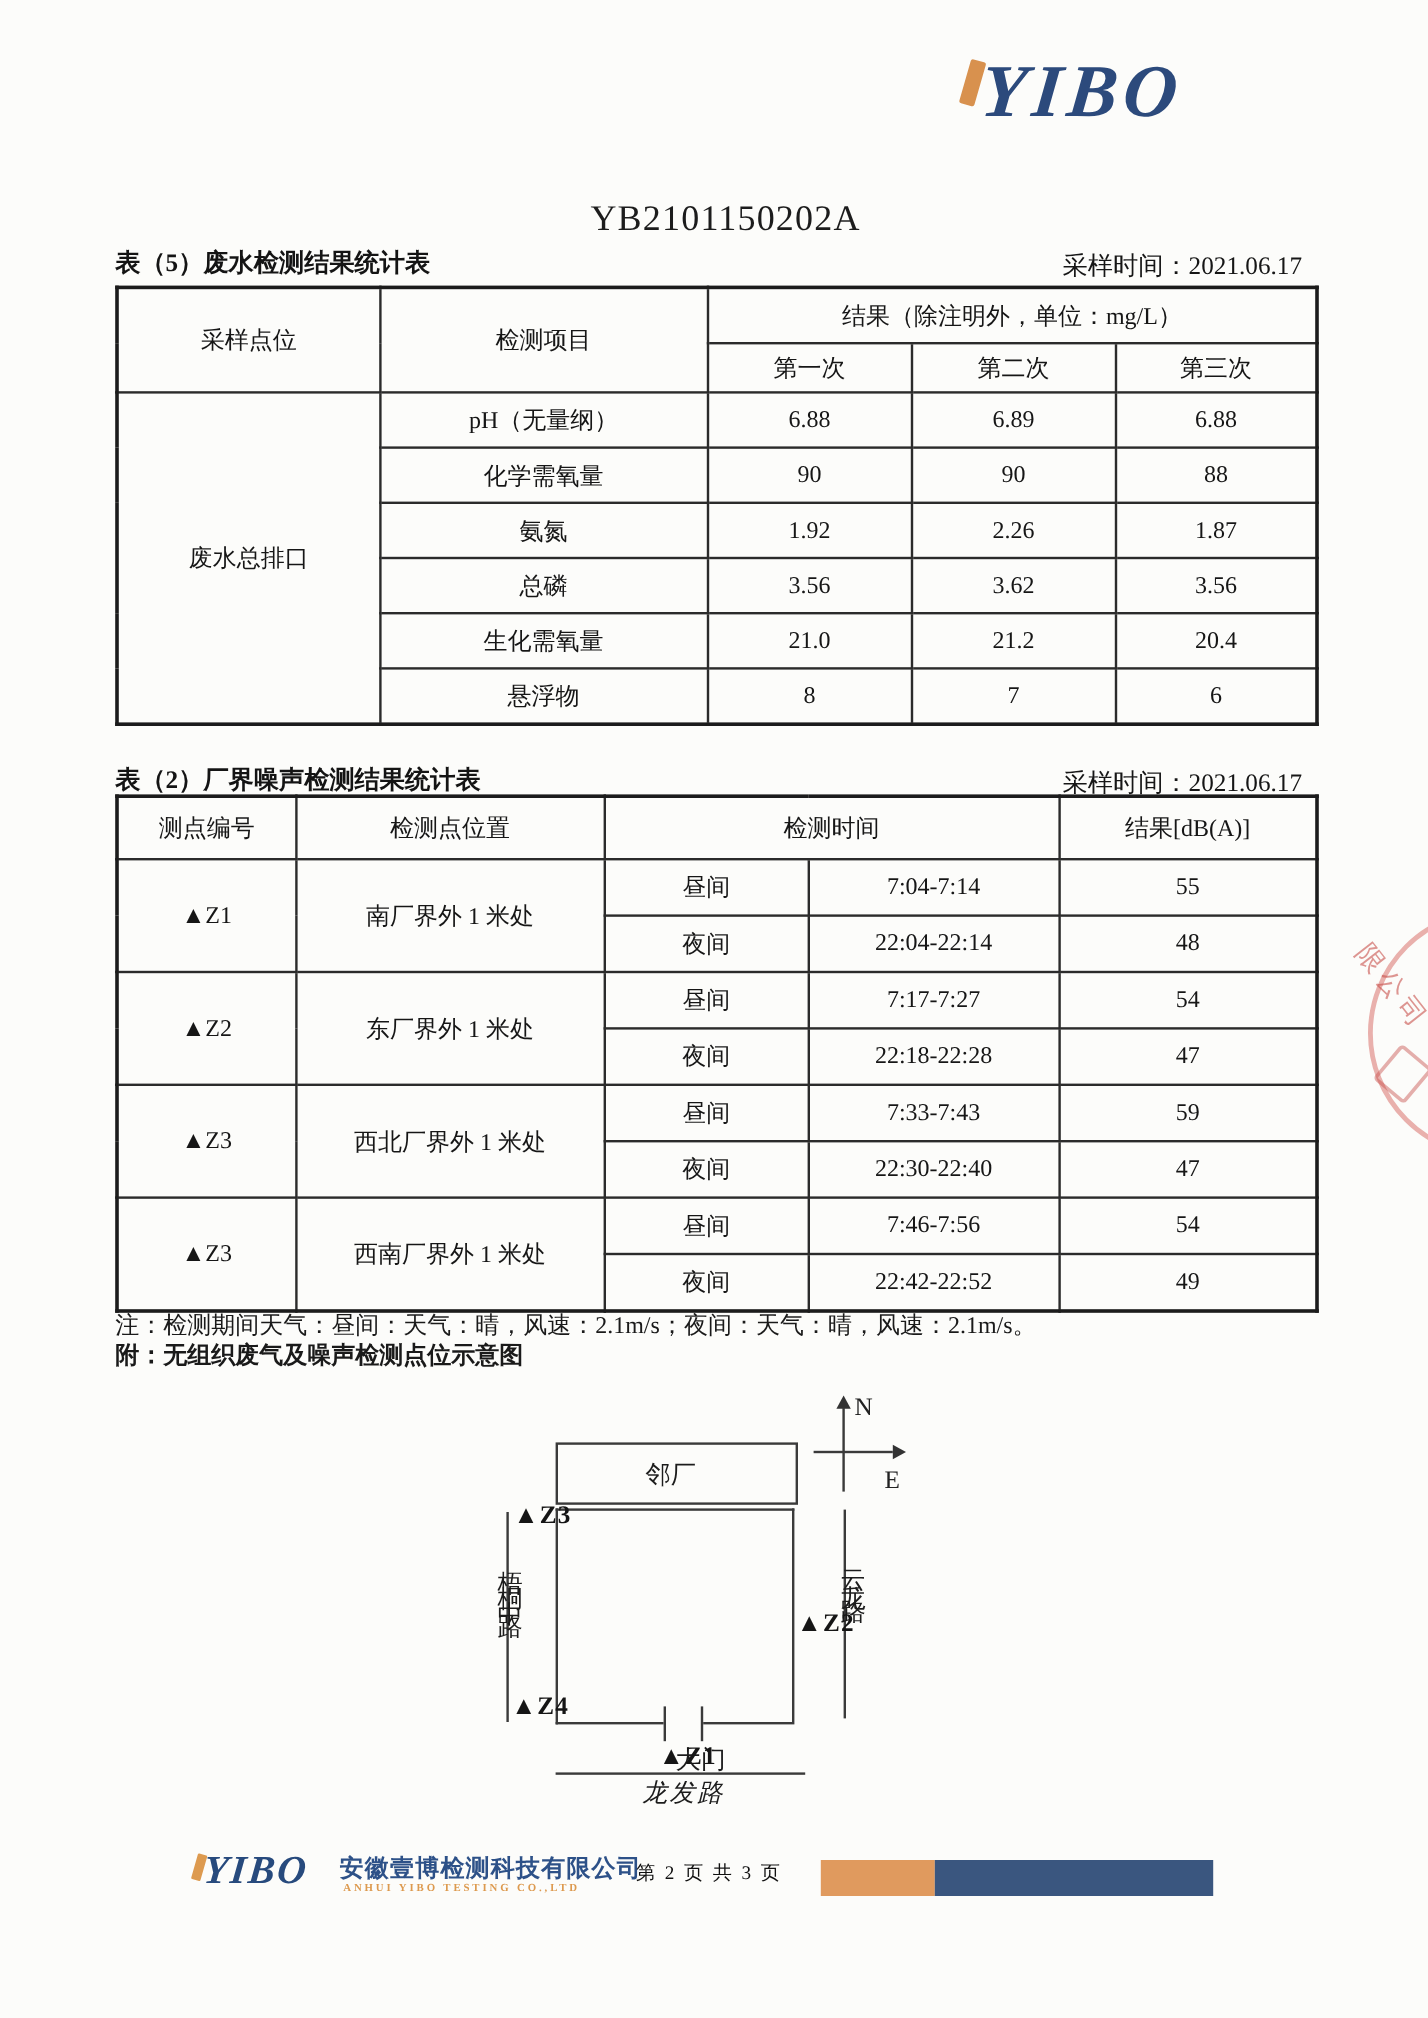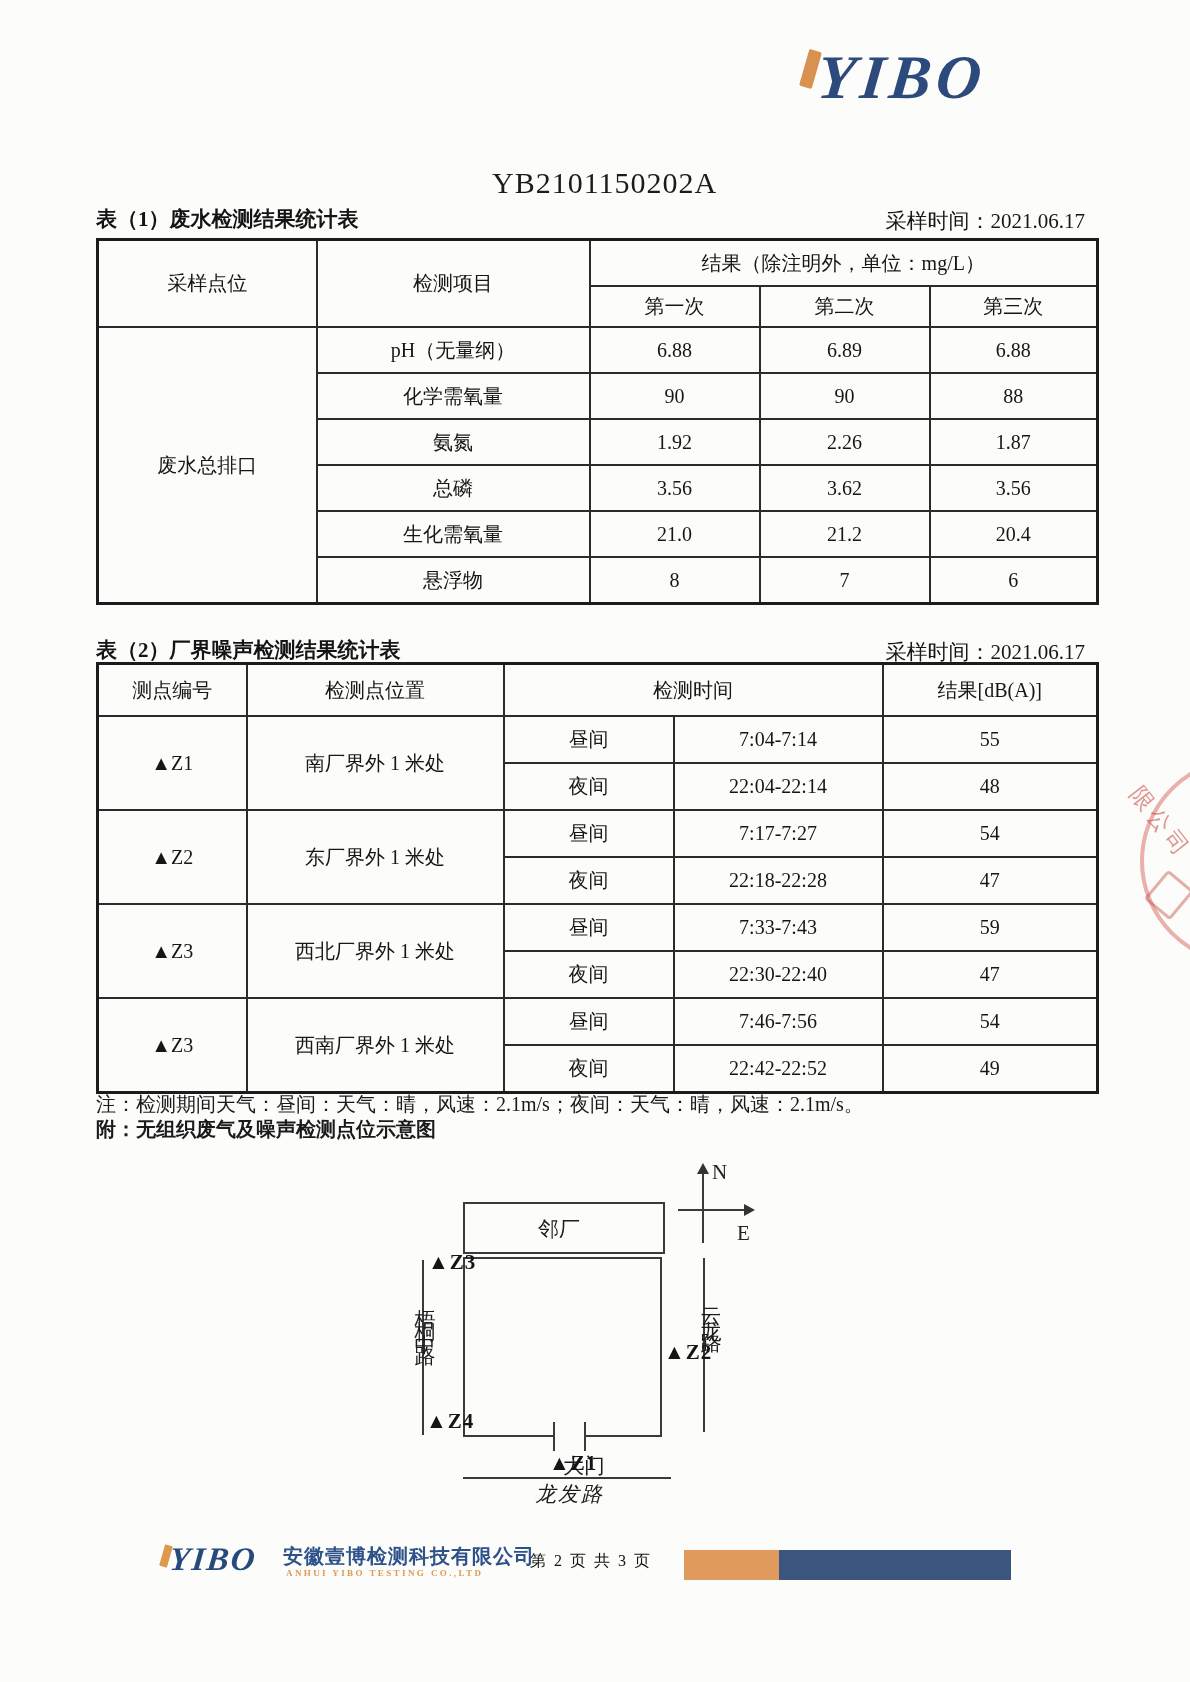--- a/index.html
+++ b/index.html
@@ -63,21 +63,21 @@
 </style>
 </head>
 <body>
 
 <div class="page">
 
   <div class="abs logo-slash"></div>
   <div class="abs logo-top">YIBO</div>
   <div class="abs report-no">YB2101150202A</div>
 
-  <div class="abs sec-title" style="left:96px;top:205px;">表（1）废水检测结果统计表</div>
+  <div class="abs sec-title" style="left:96px;top:205px;">表（5）废水检测结果统计表</div>
   <div class="abs sample-time" style="left:785px;top:207px;">采样时间：2021.06.17</div>
 
   <table id="table1">
     <colgroup>
       <col style="width:219px">
         <col style="width:273px">
         <col style="width:170px">
         <col style="width:170px">
         <col style="width:168px">
     </colgroup>

